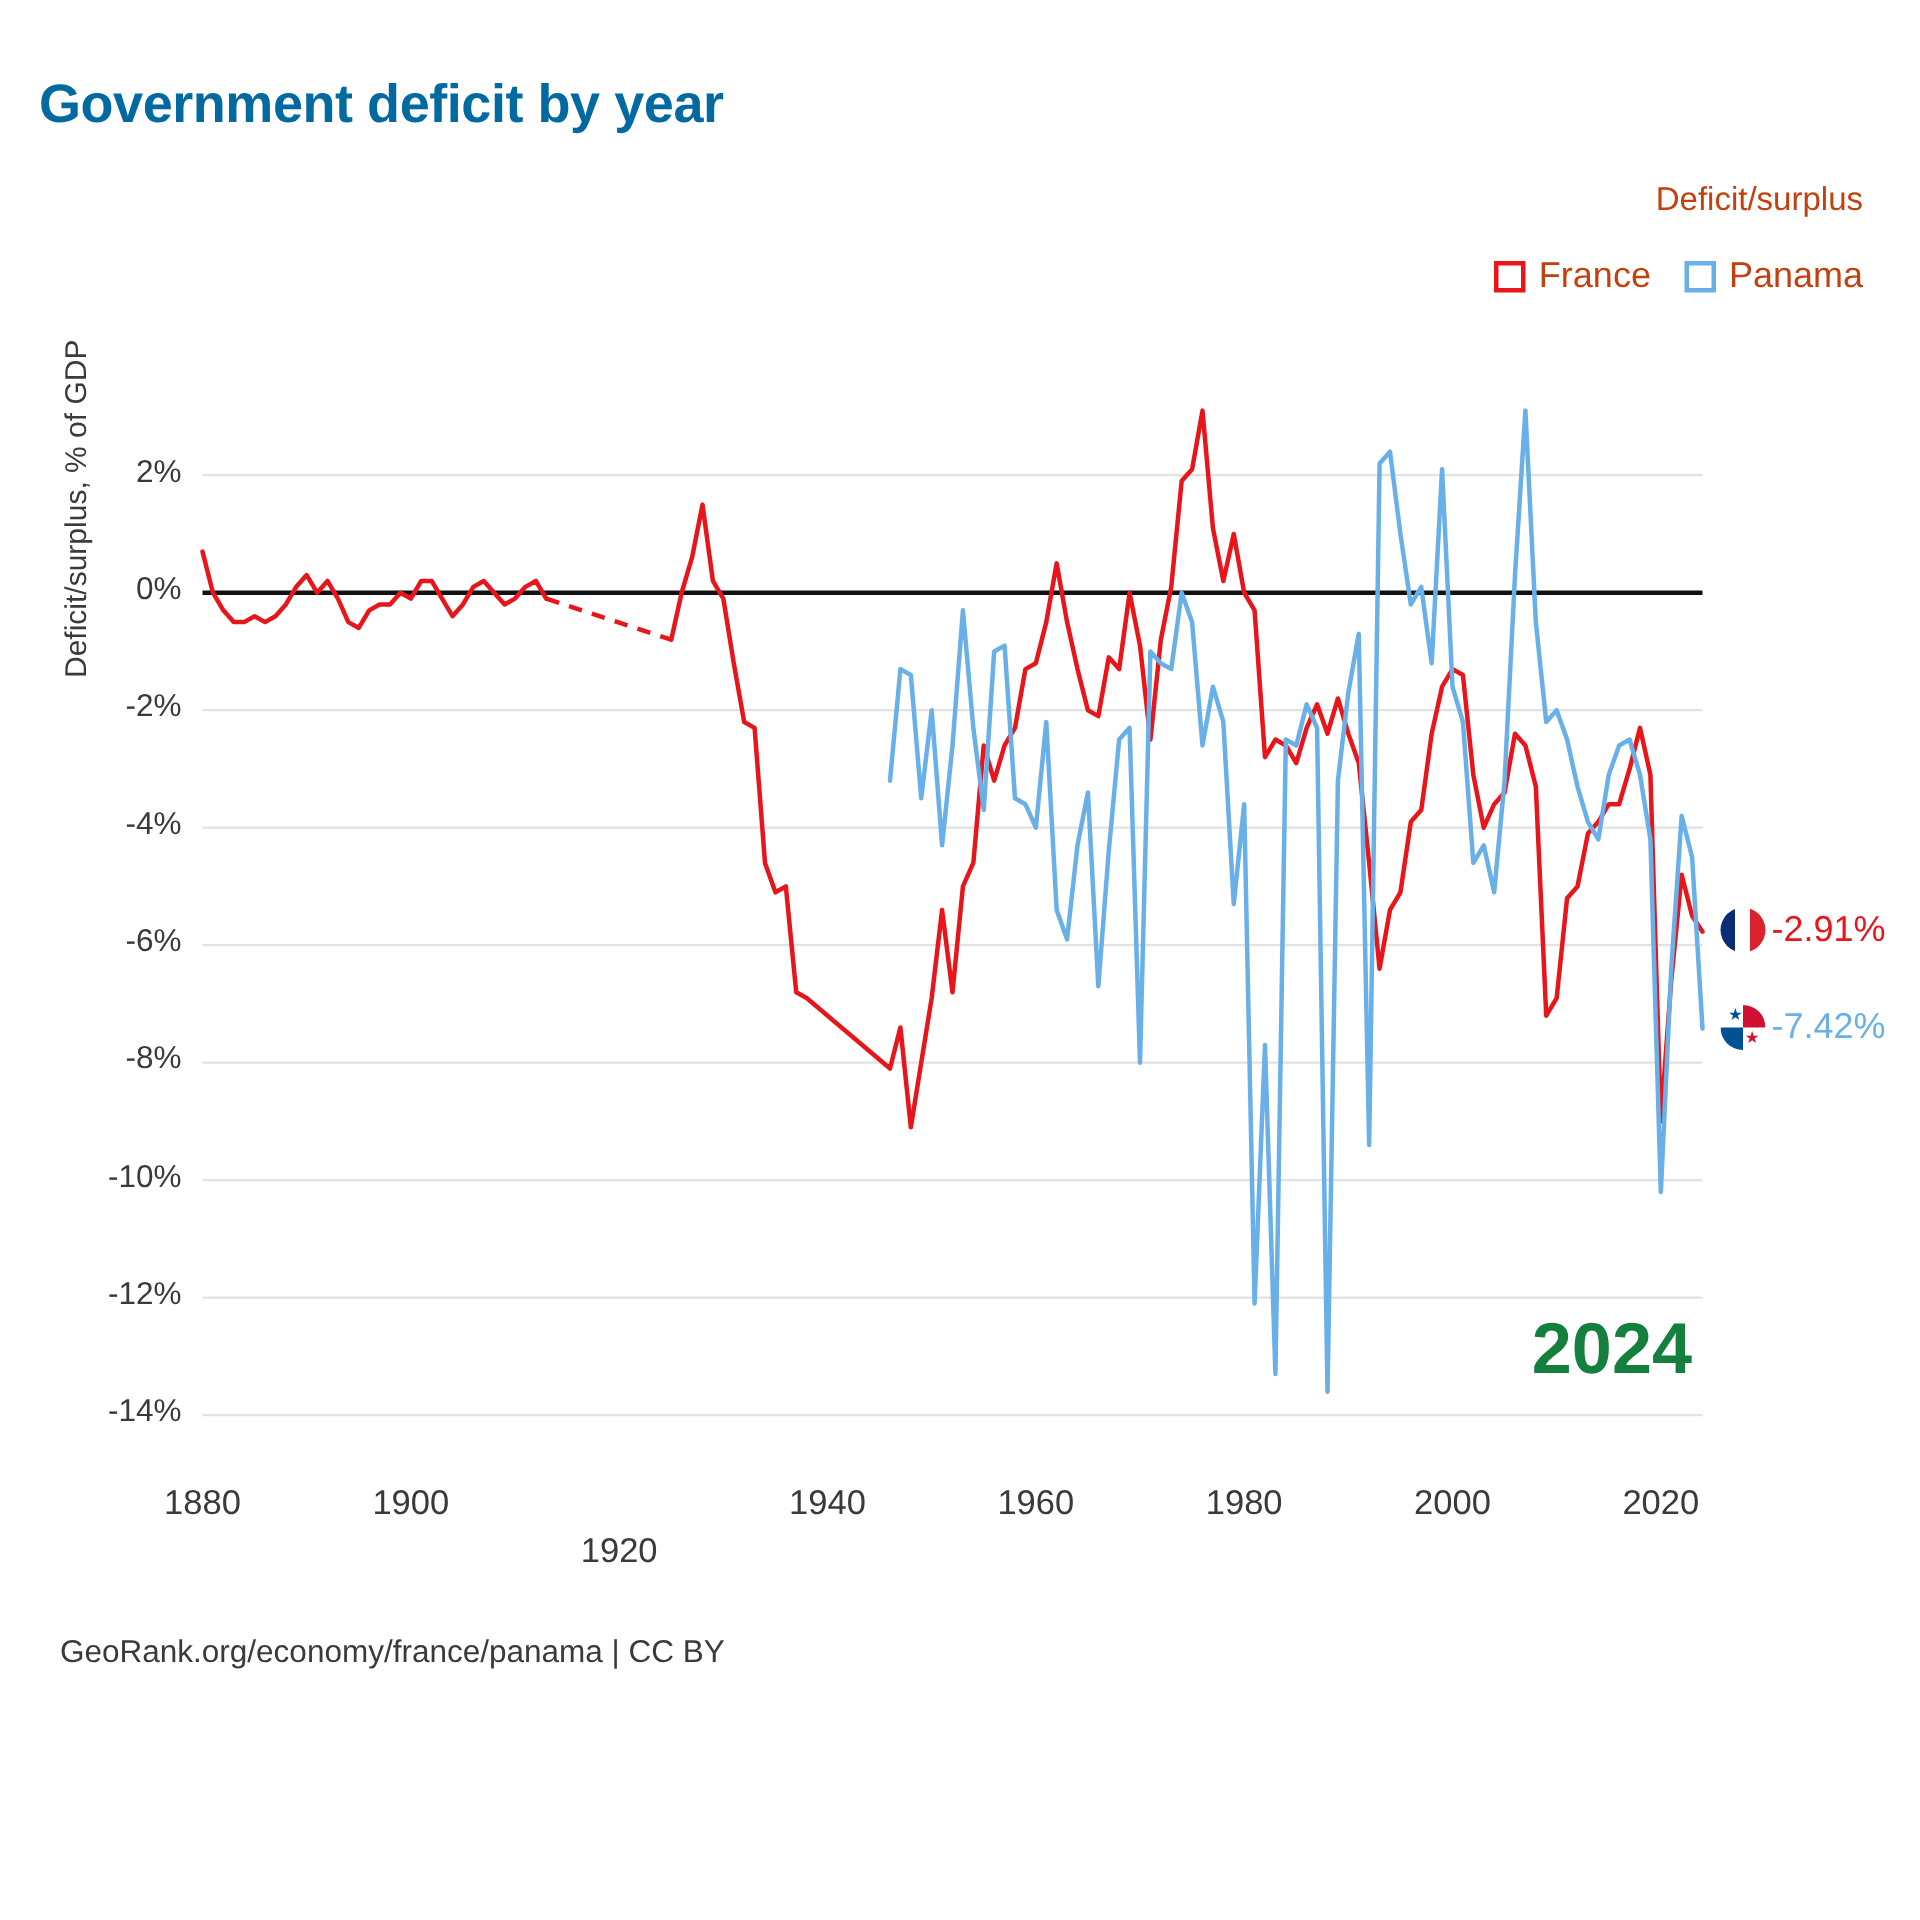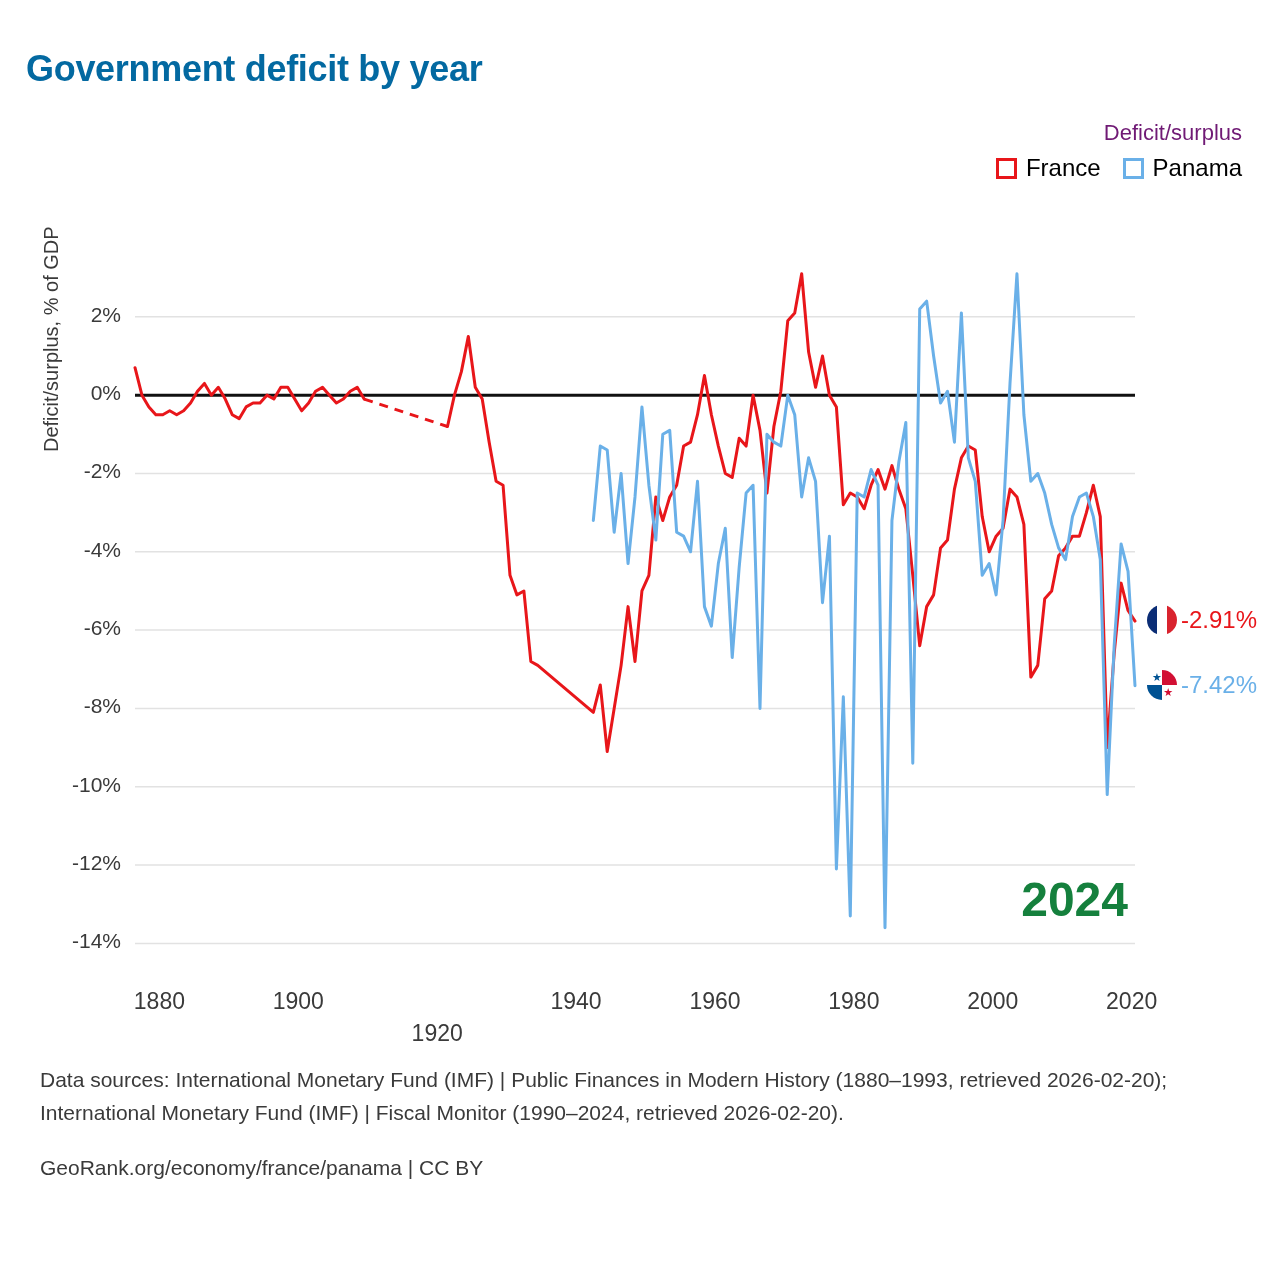--- a/index.html
+++ b/index.html
@@ -25,22 +25,22 @@
     letter-spacing: -0.3px;
   }
   #legend {
     position: absolute;
     right: 38px;
     top: 120px;
     text-align: right;
   }
   #legend .legend-title {
     font-size: 22px;
-    color: #701a75;
-    margin-bottom: 8px;
+    color: #c2410c;
+    margin-bottom: 24px;
   }
   #legend .legend-items {
     display: flex;
     justify-content: flex-end;
     align-items: center;
     gap: 22px;
   }
   .legend-item {
     display: flex;
     align-items: center;
@@ -48,21 +48,21 @@
   }
   .legend-swatch {
     width: 21px;
     height: 21px;
     border: 3px solid #000;
     background: #fff;
     box-sizing: border-box;
   }
   .legend-label {
     font-size: 24px;
-    color: #000000;
+    color: #c2410c;
   }
   #chart-area {
     position: absolute;
     left: 0;
     top: 0;
     width: 1280px;
     height: 1280px;
     pointer-events: none;
   }
   #axis-label-y {
@@ -80,21 +80,21 @@
     position: absolute;
     right: 0;
     width: 80px;
     text-align: right;
     font-size: 21px;
     color: #3a3a3a;
   }
   .xtick {
     position: absolute;
     width: 100px;
-    text-align: right;
+    text-align: center;
     font-size: 23px;
     color: #3a3a3a;
   }
   #year-watermark {
     position: absolute;
     right: 152px;
     top: 872px;
     font-size: 48px;
     font-weight: bold;
     color: #15803d;
@@ -210,15 +210,14 @@
   <span class="flag-badge flag-panama">
     <span class="q3"></span>
       <span class="q4"></span>
     <span class="s1">★</span>
       <span class="s2">★</span>
   </span>
   <span>-7.42%</span>
 </div>
 
 <div id="footer">
-  <div class="src-line">Data sources: International Monetary Fund (IMF) | Public Finances in Modern History (1880–1993, retrieved 2026-02-20); International Monetary Fund (IMF) | Fiscal Monitor (1990–2024, retrieved 2026-02-20).</div>
   <div class="credit-line">GeoRank.org/economy/france/panama | CC BY</div>
 </div>
 
 </body></html>

